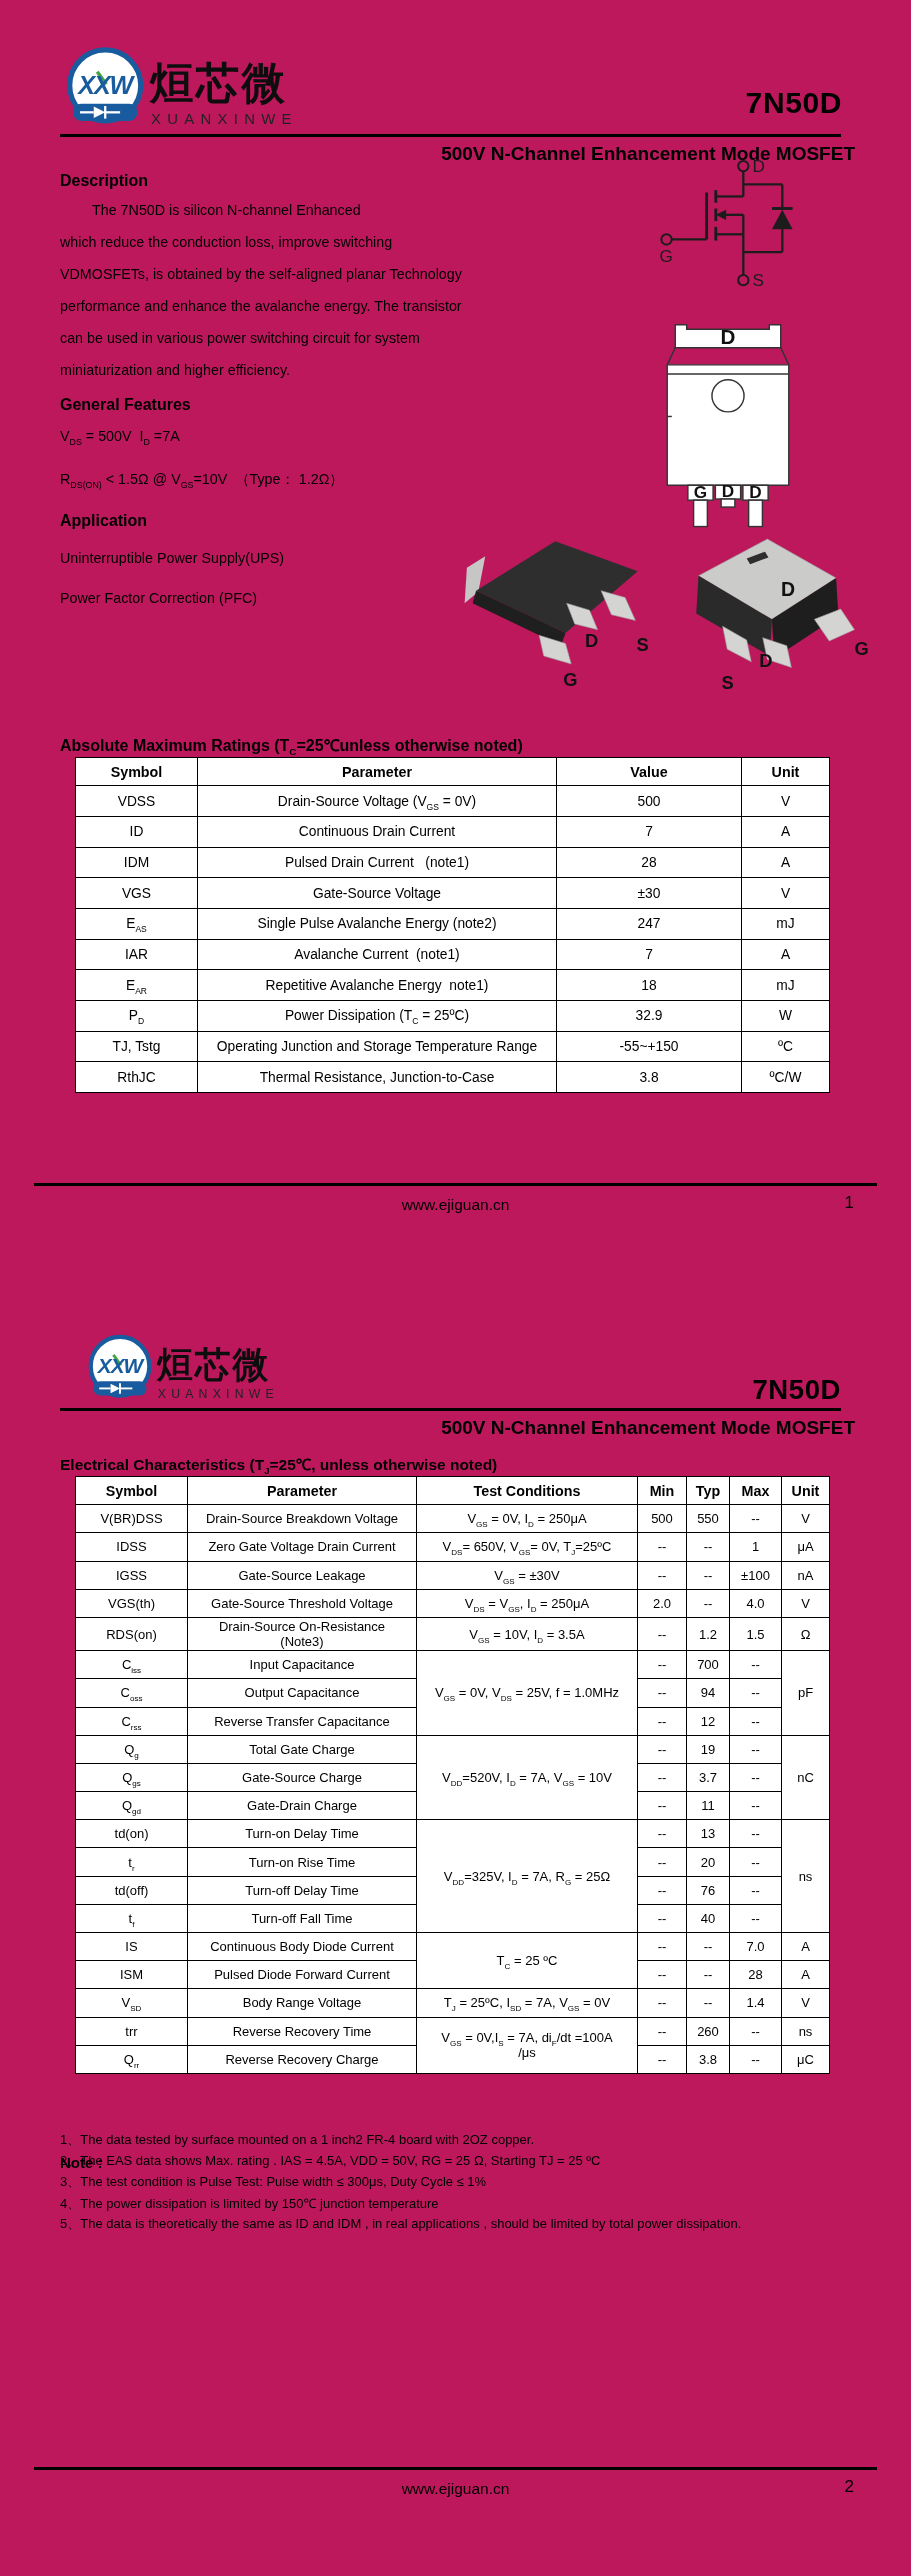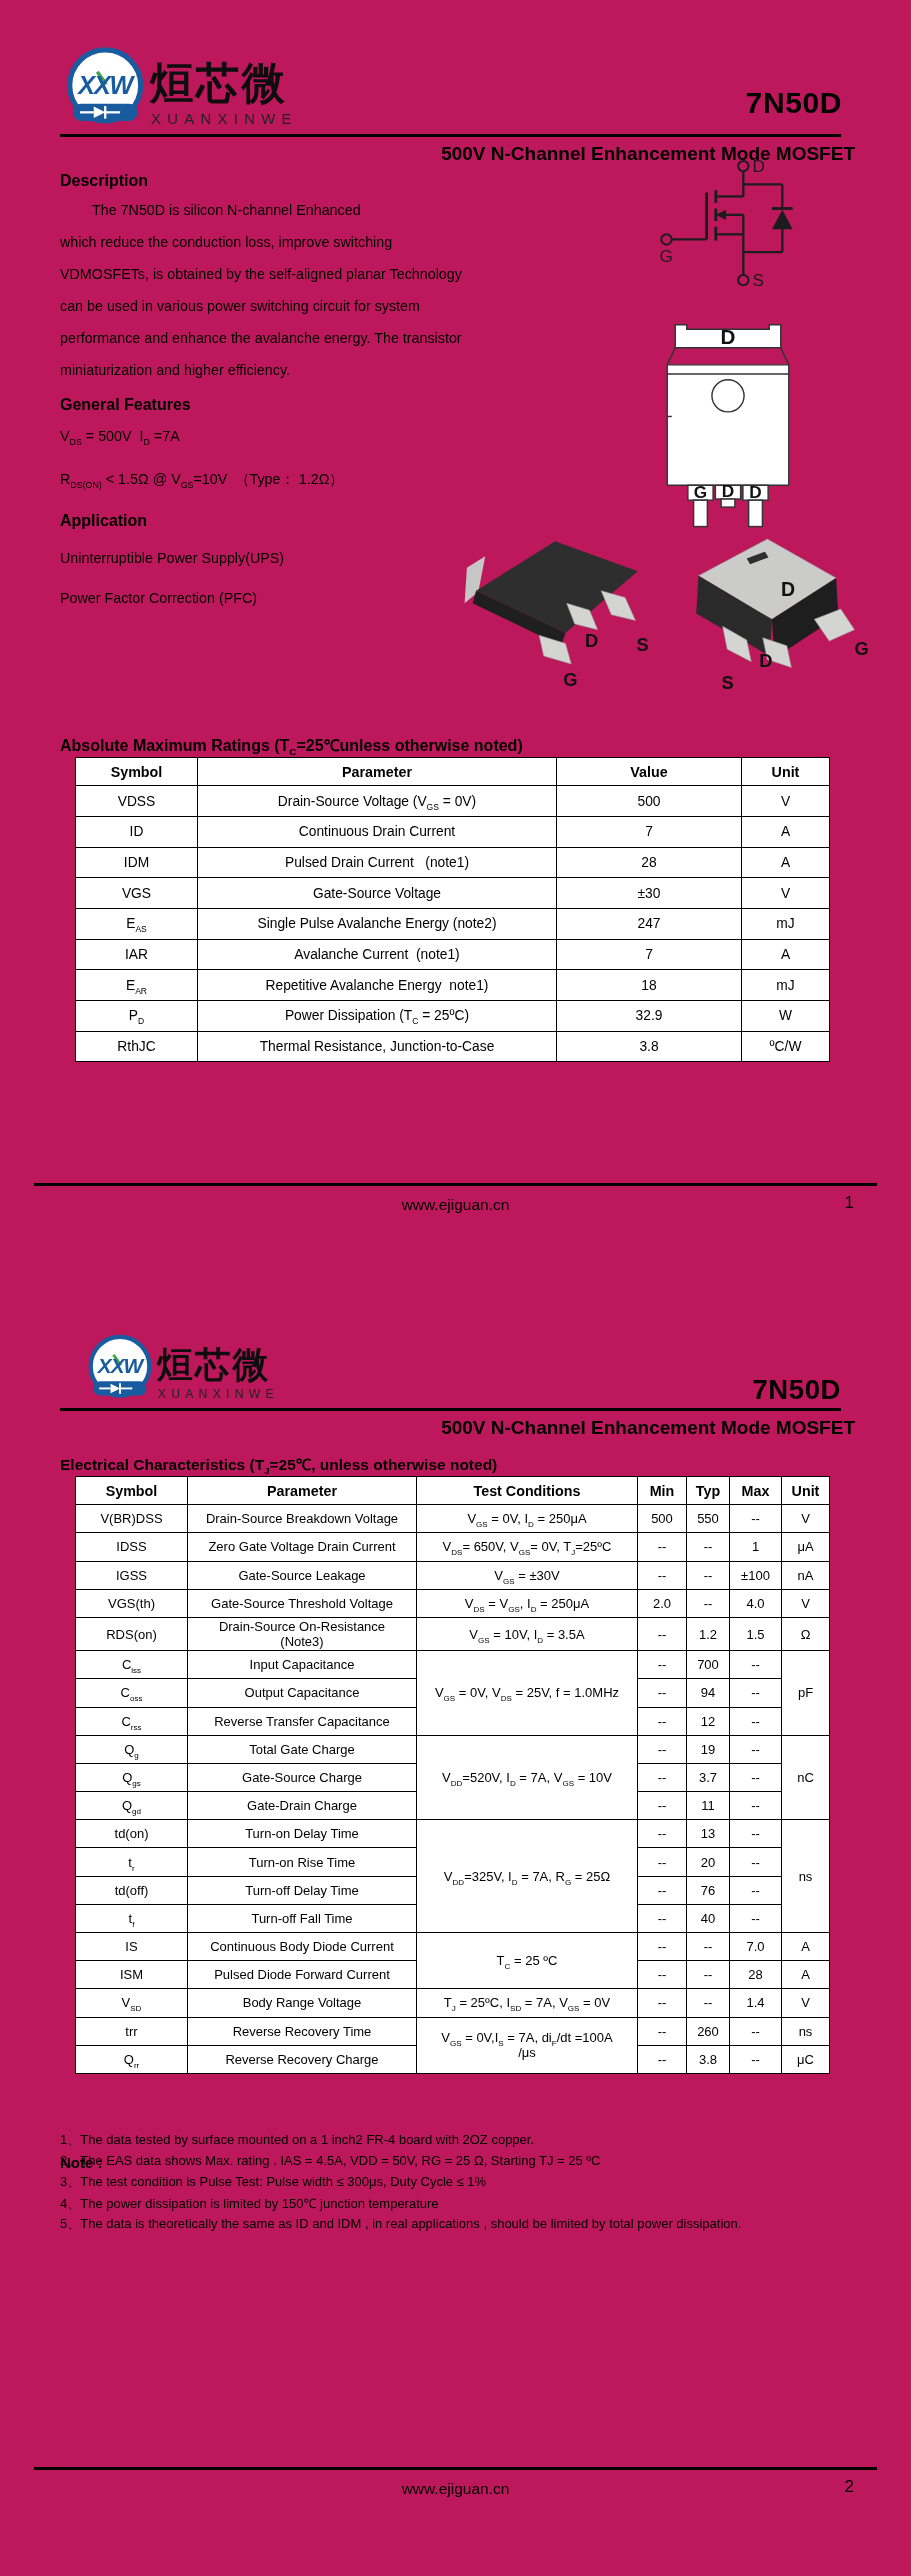--- a/index.html
+++ b/index.html
@@ -60,22 +60,22 @@
 
     <div class="part-title" style="top:86px;right:69px;font-size:30px;">7N50D</div>
     <div class="rule" style="left:60px;top:134px;width:781px;height:3.4px;"></div>
     <div class="subtitle" style="top:143px;right:56px;font-size:19px;">500V N-Channel Enhancement Mode MOSFET</div>
 
     <div class="h-sec" style="left:60px;top:172px;">Description</div>
     <div class="abs desc" style="left:60px;top:202px;width:528px;">
         <div>The 7N50D is silicon N-channel Enhanced</div>
         <div>which reduce the conduction loss, improve switching</div>
         <div>VDMOSFETs, is obtained by the self-aligned planar Technology</div>
+        <div>performance and enhance the avalanche energy. The transistor</div>
         <div>can be used in various power switching circuit for system</div>
-        <div>performance and enhance the avalanche energy. The transistor</div>
         <div>miniaturization and higher efficiency.</div>
       </div>
 
     <div class="h-sec" style="left:60px;top:396px;">General Features</div>
     <div class="abs feat" style="left:60px;top:428px;width:528px;">
         <div>V<sub>DS</sub> = 500V&nbsp;&nbsp;I<sub>D</sub> =7A</div>
         <div>R<sub>DS(ON)</sub> &lt; 1.5Ω @ V<sub>GS</sub>=10V&nbsp;&nbsp;（Type：&nbsp;1.2Ω）</div>
       </div>
 
     <div class="h-sec" style="left:60px;top:512px;">Application</div>
@@ -224,20 +224,26 @@
             <td>18</td>
             <td>mJ</td>
           </tr>
           <tr>
             <td>P<sub>D</sub></td>
             <td>Power Dissipation (T<sub>C</sub> = 25ºC)</td>
             <td>32.9</td>
             <td>W</td>
           </tr>
           <tr>
+            <td>TJ, Tstg</td>
+            <td>Operating Junction and Storage Temperature Range</td>
+            <td>-55~+150</td>
+            <td>ºC</td>
+          </tr>
+          <tr>
             <td>RthJC</td>
             <td>Thermal Resistance, Junction-to-Case</td>
             <td>3.8</td>
             <td>ºC/W</td>
           </tr>
         </tbody>
     </table>
 
     <div class="rule" style="left:34px;top:1183px;width:843px;height:2.9px;"></div>
     <div class="footer-url" style="top:1196px;">www.ejiguan.cn</div>

